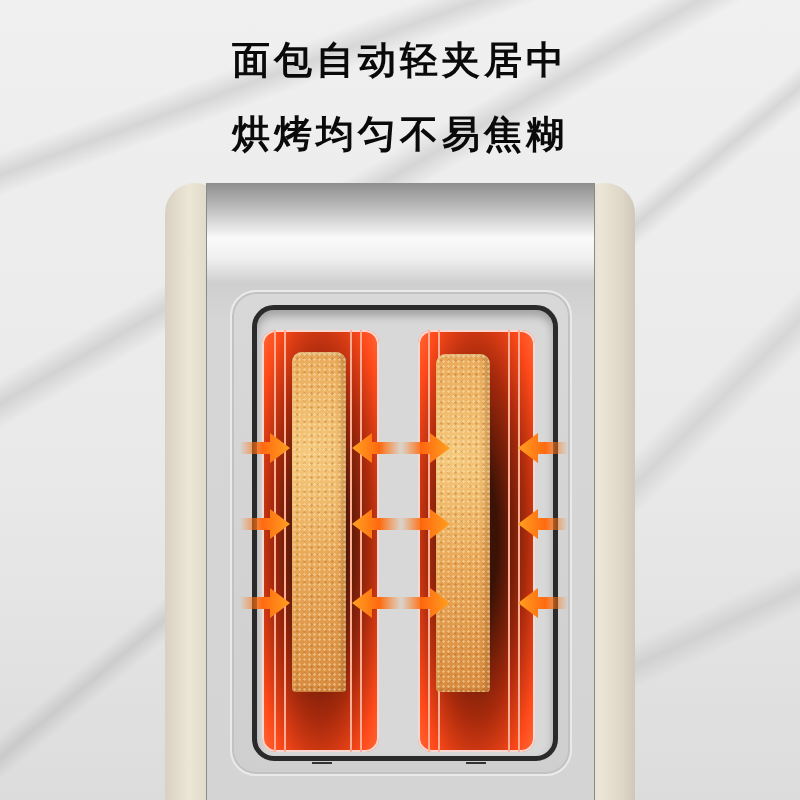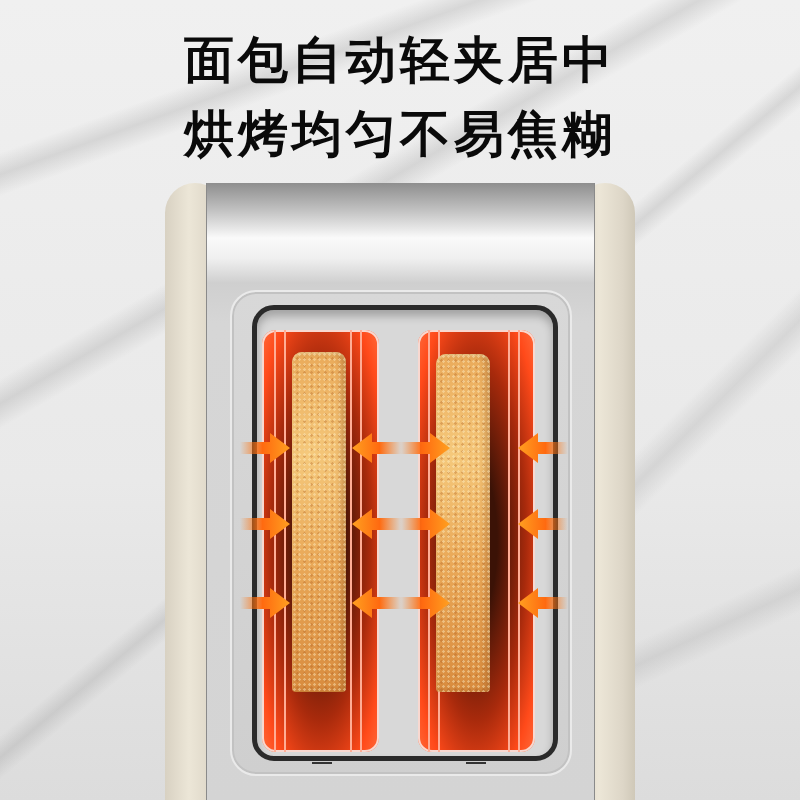--- a/index.html
+++ b/index.html
@@ -4,21 +4,21 @@
 <style>
   html,body{margin:0;padding:0;}
   body{width:800px;height:800px;overflow:hidden;position:relative;font-family:"DejaVu Sans",sans-serif;
     background:
       linear-gradient(150deg, rgba(150,150,150,0) 30%, rgba(140,140,140,.25) 32%, rgba(150,150,150,0) 34%),
       linear-gradient(140deg, rgba(150,150,150,0) 50%, rgba(130,130,130,.22) 51.5%, rgba(150,150,150,0) 53%),
       linear-gradient(160deg, rgba(150,150,150,0) 14%, rgba(140,140,140,.25) 16%, rgba(150,150,150,0) 18%),
       linear-gradient(135deg, rgba(150,150,150,0) 68%, rgba(140,140,140,.22) 70%, rgba(150,150,150,0) 72%),
       linear-gradient(155deg, rgba(150,150,150,0) 80%, rgba(140,140,140,.2) 82%, rgba(150,150,150,0) 84%),
       linear-gradient(180deg,#f0f0f0 0%,#e9e9e9 60%,#dcdcdc 100%);}
-  .headline{position:absolute;left:0;width:800px;text-align:center;font-weight:bold;color:#0a0a0a;font-size:50px;letter-spacing:4px;line-height:60px;}
+  .headline{position:absolute;left:0;width:800px;text-align:center;font-weight:bold;color:#0a0a0a;font-size:38px;letter-spacing:4px;line-height:60px;}
   .l1{top:30px;} .l2{top:104px;}
   .side{position:absolute;top:183px;width:60px;height:640px;border-radius:34px 34px 0 0;
     background:linear-gradient(90deg,#d8d1c2,#ece6d7 40%,#ddd6c7 80%,#cfc8b8);}
   .side.left{left:165px;} .side.right{left:575px;}
   .front{position:absolute;left:206px;top:183px;width:387px;height:620px;
     background:linear-gradient(180deg,#8e8e8e 0px,#bdbdbd 25px,#fafafa 55px,#f0f0f0 75px,#cfcfcf 100px,#d6d6d6 140px,#d4d4d4 100%);
     border-left:1px solid #8a8a8a;border-right:1px solid #8a8a8a;}
   .recess{position:absolute;left:230px;top:290px;width:338px;height:482px;border-radius:26px;
     background:linear-gradient(180deg,#d8d8d8,#cfcfcf);border:2px solid #eaeaea;box-shadow:inset 0 0 0 2px #c2c2c2;}
   .inner{position:absolute;left:252px;top:305px;width:296px;height:446px;border-radius:22px;

